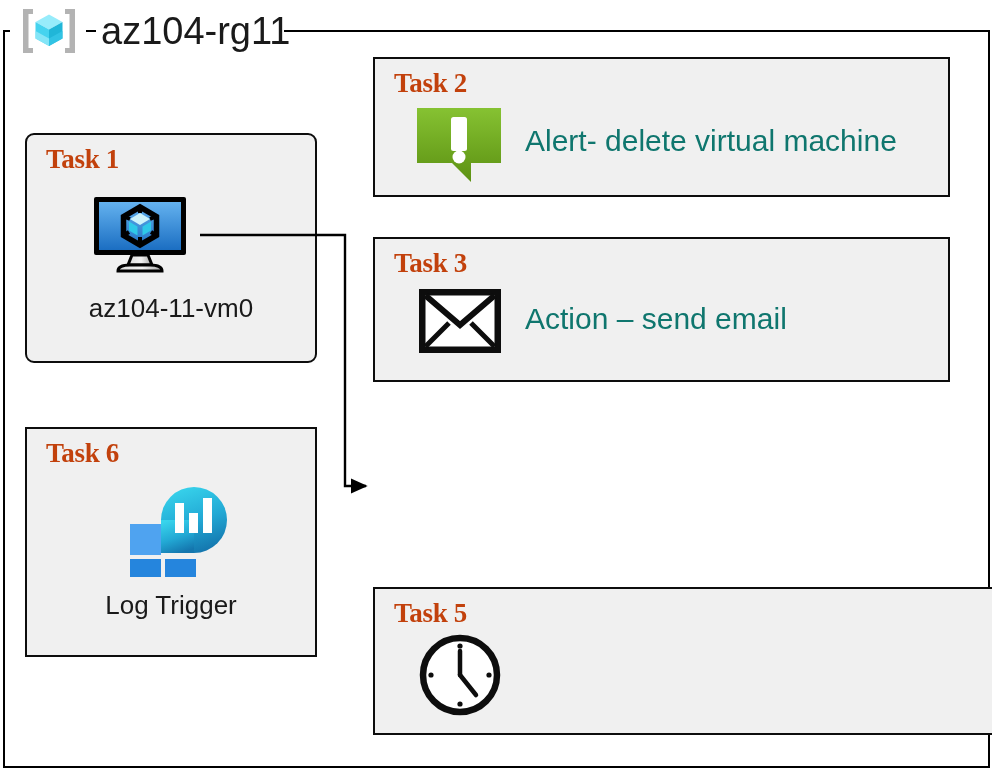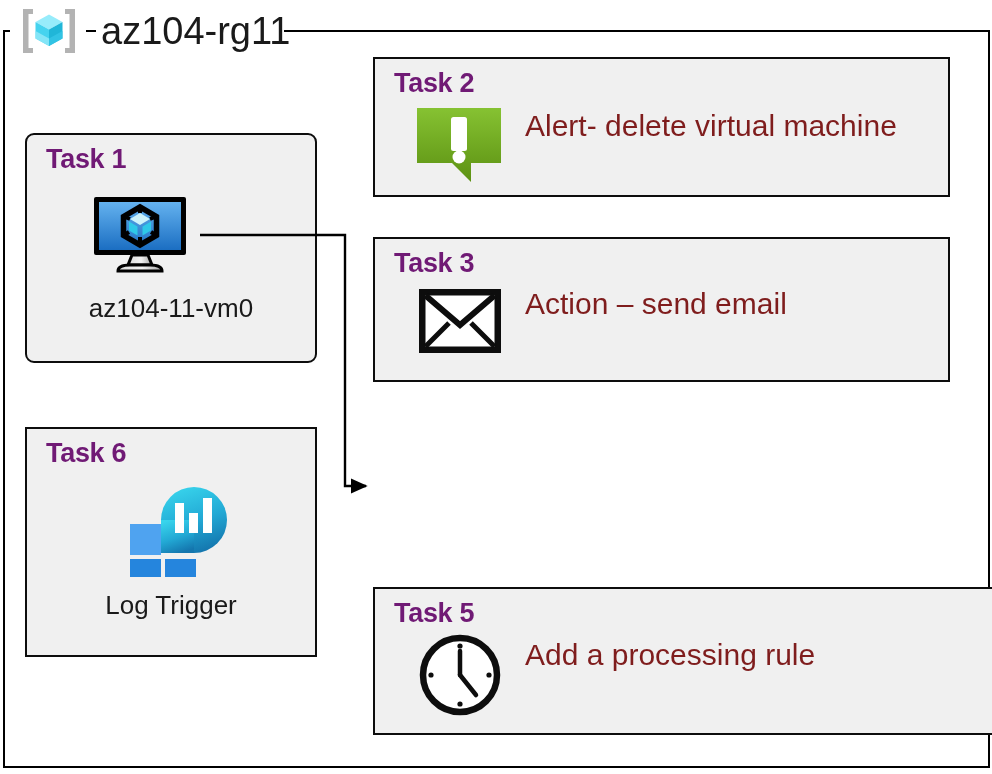--- a/index.html
+++ b/index.html
@@ -31,26 +31,26 @@
     white-space:nowrap;line-height:38px;
   }
 
   
   .card{
     position:absolute;box-sizing:border-box;
     background:#f0f0f0;border:2.5px solid #0d0d0d;
   }
   .card-title{
     position:absolute;left:19px;top:8px;
-    font-size:27px;font-weight:bold;color:#701a75;
-    letter-spacing:-0.3px;white-space:nowrap;line-height:33px;
+    font-size:27px;font-weight:bold;color:#c2410c;
+    letter-spacing:-0.3px;white-space:nowrap;line-height:33px;font-family:Liberation Serif, serif;
   }
   .card-label{
-    position:absolute;font-size:30px;color:#7f1d1d;font-weight:400;
-    white-space:nowrap;line-height:34px;
+    position:absolute;font-size:30px;color:#0f766e;font-weight:400;
+    white-space:nowrap;line-height:34px;margin-top:15px;
   }
 
   
   #card-task1{left:25px;top:133px;width:292px;height:230px;border-radius:9px;}
   #card-task6{left:25px;top:427px;width:292px;height:230px;}
   .left-icon{position:absolute;left:0;right:0;margin:0 auto;}
   .left-caption{
     position:absolute;left:0;right:0;text-align:center;
     font-size:26px;color:#1a1a1a;white-space:nowrap;line-height:36px;
   }
@@ -208,21 +208,20 @@
         <circle cx="71" cy="42" r="2.6" fill="#0d0d0d"></circle>
         <circle cx="42" cy="71" r="2.6" fill="#0d0d0d"></circle>
         <circle cx="13" cy="42" r="2.6" fill="#0d0d0d"></circle>
 
         <path d="M42 42 L42 18" stroke="#0d0d0d" stroke-width="4.5" stroke-linecap="round"></path>
 
         <path d="M42 42 L58 62" stroke="#0d0d0d" stroke-width="4.5" stroke-linecap="round"></path>
       </svg>
     </div>
 
-    <div class="card-label" style="left:150px;top:49px;">Add a processing rule</div>
   </div>
 
   <svg id="connector" viewBox="0 0 992 774" xmlns="http://www.w3.org/2000/svg">
     <defs>
       <marker id="arrowHead" viewBox="0 0 10 10" refX="9" refY="5" markerWidth="7" markerHeight="7" orient="auto-start-reverse">
         <path d="M0,0.5 L10,5 L0,9.5 z" fill="#000000"></path>
       </marker>
     </defs>
     <path d="M200 235 L345 235 L345 486 L366 486" fill="none" stroke="#000000" stroke-width="2.4" marker-end="url(#arrowHead)"></path>
   </svg>

